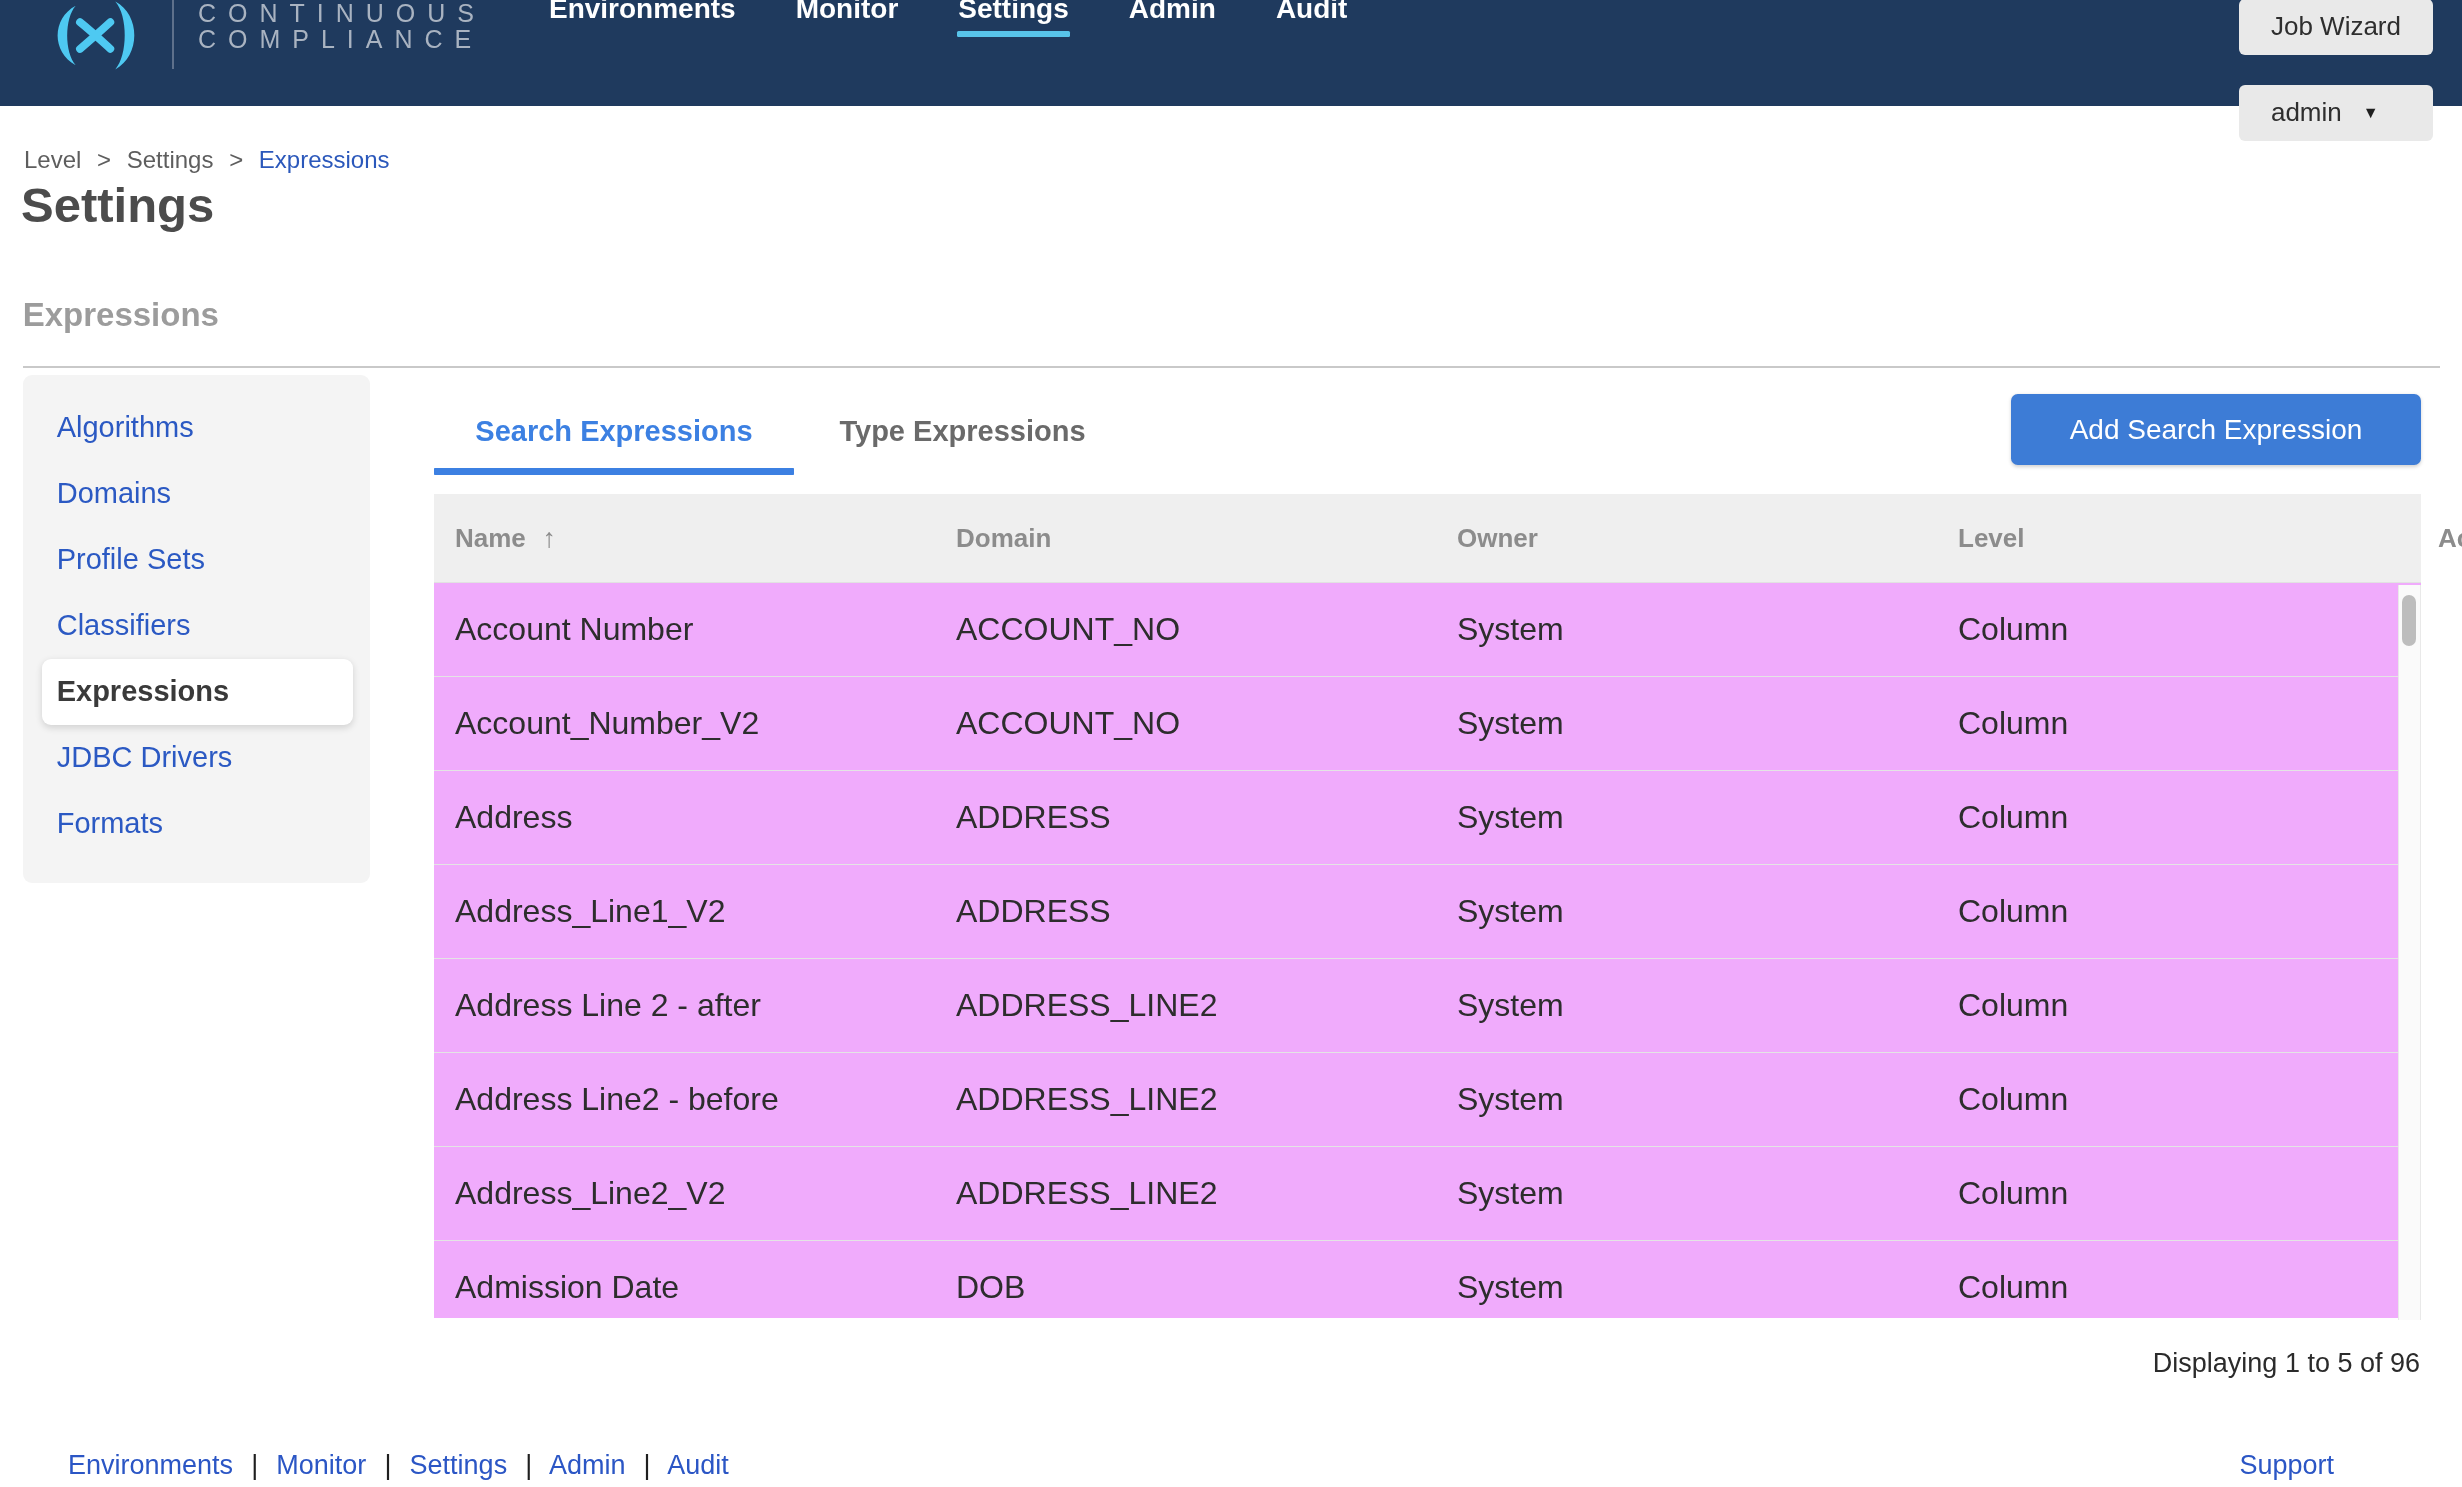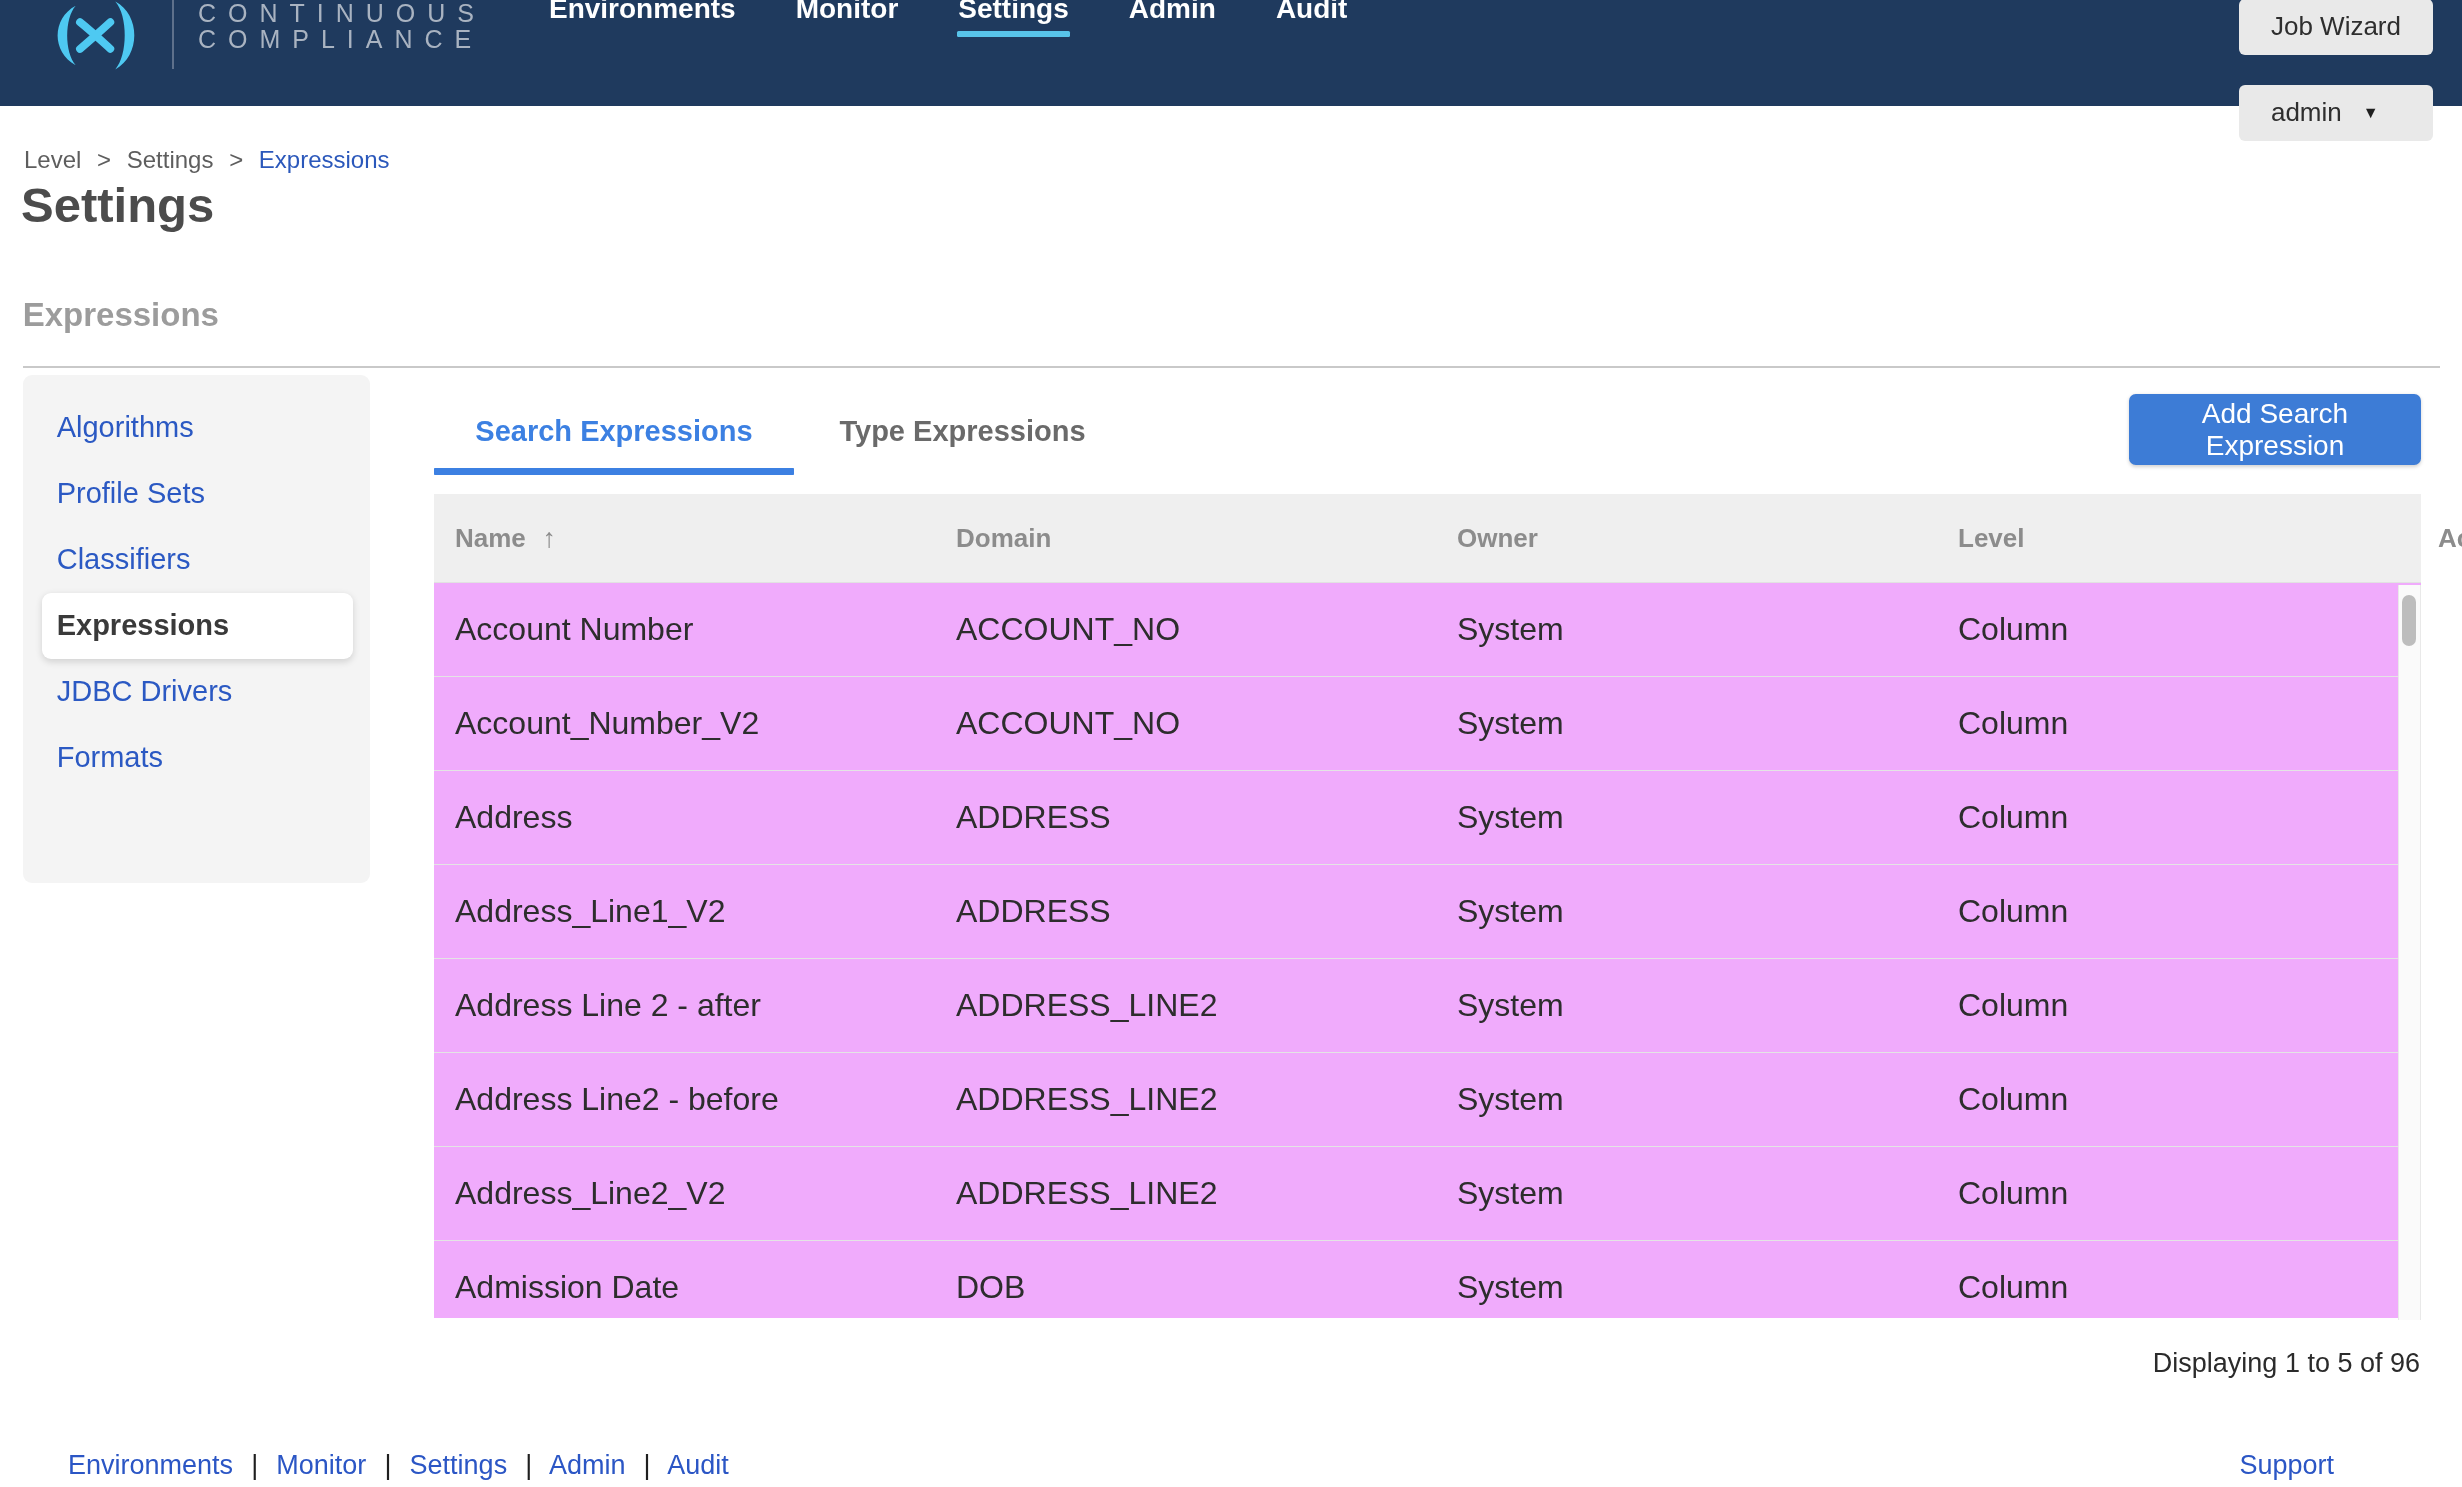--- a/index.html
+++ b/index.html
@@ -64,21 +64,21 @@
   }
 
   
   .content { position:absolute; left:434px; top:388px; width:1987px; }
   .tabs-row { position:relative; height:106px; }
   .tab { position:absolute; top:27px; font-size:29px; font-weight:700; line-height:33px; cursor:pointer; text-align:center; }
   .tab-search { left:0; width:360px; color:#3c80e2; }
   .tab-underline { position:absolute; left:0; top:80px; width:360px; height:6.8px; background:#3c80e2; border-radius:0.8px; }
   .tab-type { left:404px; width:249px; color:#6a6a6a; }
   .add-btn {
-    position:absolute; right:0; top:6px; width:292px; height:71px;
+    position:absolute; right:0; top:6px; width:410px; height:71px;
     background:#3d7cd6; border:none; border-radius:6.8px; color:#ffffff;
     font-family:inherit; font-size:28px; cursor:pointer;
     display:flex; align-items:center; justify-content:center;
     box-shadow:0 1.5px 3.8px rgba(0,0,0,.18);
   }
 
   
   .table-wrap { position:relative; width:1987px; }
   .grid-row { display:grid; grid-template-columns:453px 453px 453px 453px 1fr; align-items:center;gap:48px; }
   .grid-row > div { padding-left:21px; white-space:nowrap; }
@@ -151,20 +151,21 @@
   <span class="sep">&gt;</span>
   <span class="crumb-current">Expressions</span>
 </div>
 
 <h1 class="page-title">Settings</h1>
 <h2 class="section-title">Expressions</h2>
 <div class="page-divider"></div>
 
 <nav class="sidebar">
   <div class="sidebar-item">Algorithms</div>
+  <div class="sidebar-item">Domains</div>
   <div class="sidebar-item">Profile Sets</div>
   <div class="sidebar-item">Classifiers</div>
   <div class="sidebar-item active">Expressions</div>
   <div class="sidebar-item">JDBC Drivers</div>
   <div class="sidebar-item">Formats</div>
 </nav>
 
 <main class="content">
 
   <div class="tabs-row">

